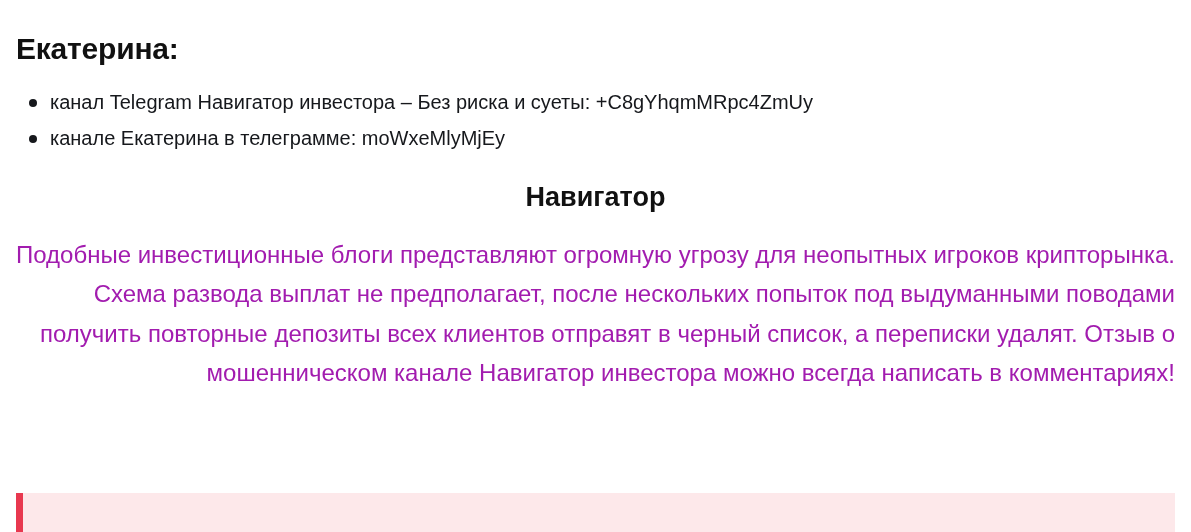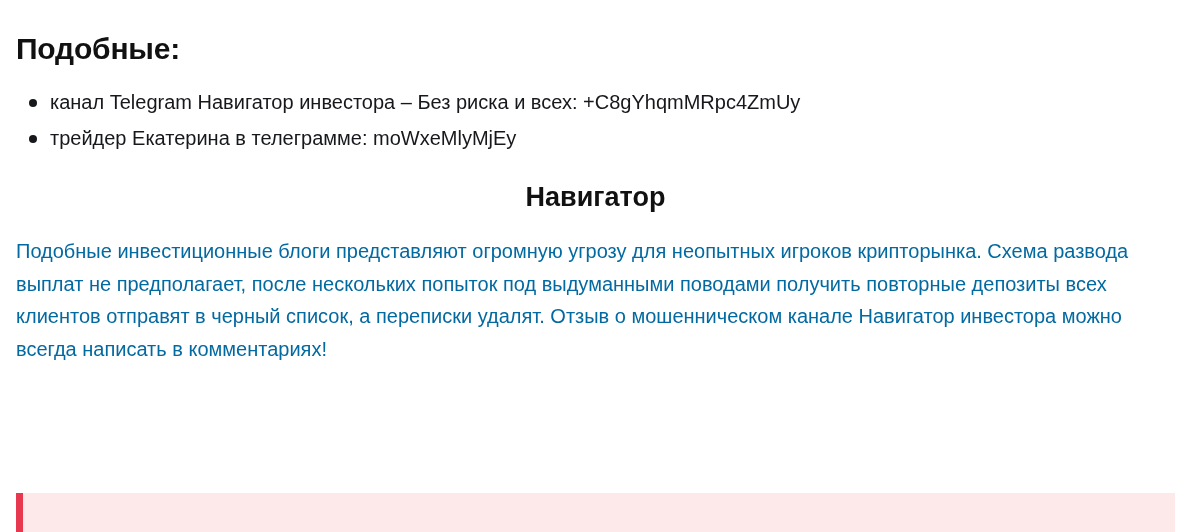--- a/index.html
+++ b/index.html
@@ -53,24 +53,25 @@
     background: #16181c;
   }
   h3.conclusion-heading {
     text-align: center;
     font-size: 27px;
     font-weight: bold;
     margin: 28px 0 0 0;
     color: #111111;
   }
   p.body-text {
-    font-size: 20px;
+    font-size: 24px;
     line-height: 1.63;
     margin: 22px 0 0 0;
-    color: #0369a1;
+    color: #a21caf;
+    text-align: right;
   }
   .callout {
     position: absolute;
     left: 16px;
     right: 16px;
     top: 463px;
     background: #fde8ea;
     border-left: 7px solid #e8384f;
     height: 69px;
     box-sizing: border-box;
@@ -96,28 +97,28 @@
     font-weight: bold;
     color: #111111;
     line-height: 1.3;
   }
 </style>
 </head>
 <body>
 
 <div class="page">
 
-  <h2 class="contacts-heading">Подобные:</h2>
+  <h2 class="contacts-heading">Екатерина:</h2>
 
   <ul class="contacts-list">
     <li>
-      <span>канал Telegram Навигатор инвестора – Без риска и всех: +C8gYhqmMRpc4ZmUy</span>
+      <span>канал Telegram Навигатор инвестора – Без риска и суеты: +C8gYhqmMRpc4ZmUy</span>
     </li>
     <li>
-      <span>трейдер Екатерина в телеграмме: moWxeMlyMjEy</span>
+      <span>канале Екатерина в телеграмме: moWxeMlyMjEy</span>
     </li>
   </ul>
 
   <h3 class="conclusion-heading">Навигатор</h3>
 
   <p class="body-text">Подобные инвестиционные блоги представляют огромную угрозу для неопытных игроков крипторынка. Схема развода выплат не предполагает, после нескольких попыток под выдуманными поводами получить повторные депозиты всех клиентов отправят в черный список, а переписки удалят. Отзыв о мошенническом канале Навигатор инвестора можно всегда написать в комментариях!</p>
 
   <div class="callout">
     <div class="callout-icon">
       

